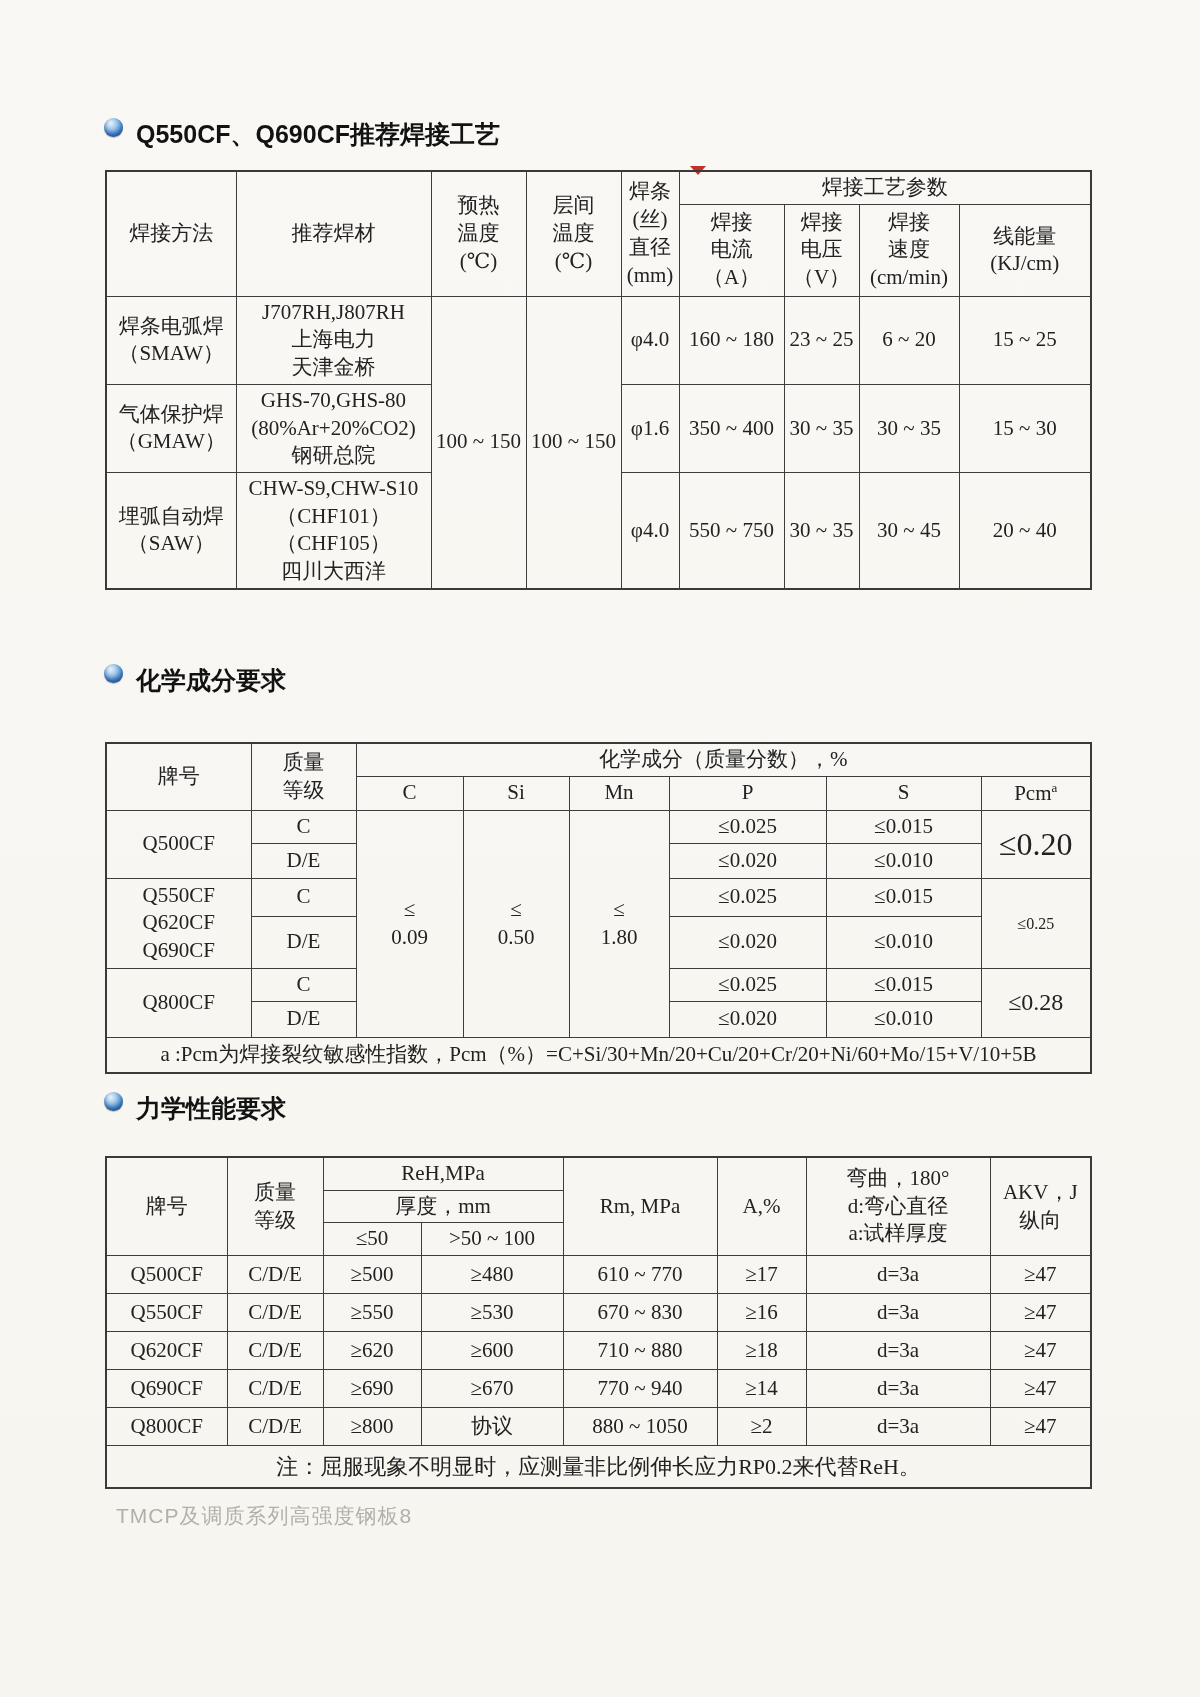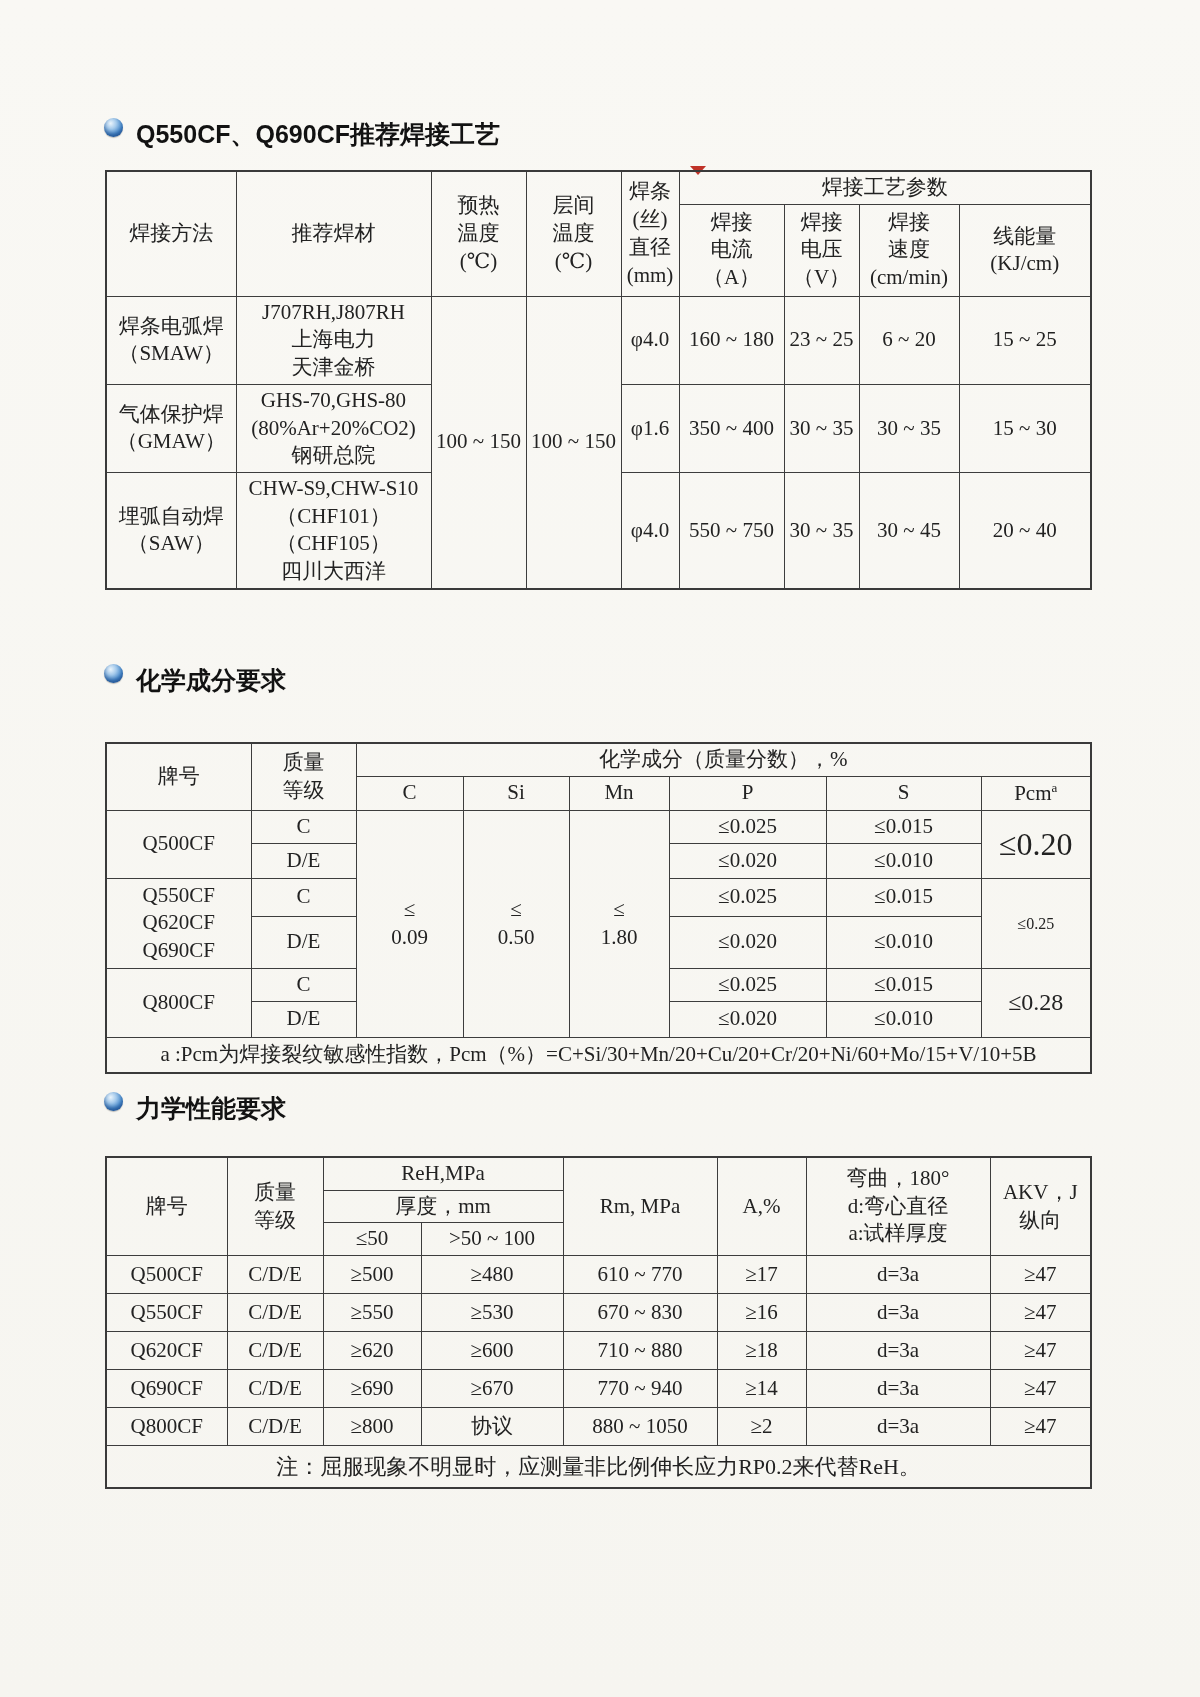--- a/index.html
+++ b/index.html
@@ -326,14 +326,15 @@
       <td>≥2</td>
       <td>d=3a</td>
       <td>≥47</td>
     </tr>
     <tr style="height:42px">
       <td colspan="8" class="note-cell">注：屈服现象不明显时，应测量非比例伸长应力RP0.2来代替ReH。</td>
     </tr>
   </tbody>
     </table>
 
+  <div class="footer-text">TMCP及调质系列高强度钢板8</div>
 
 </div>
 
 </body></html>

